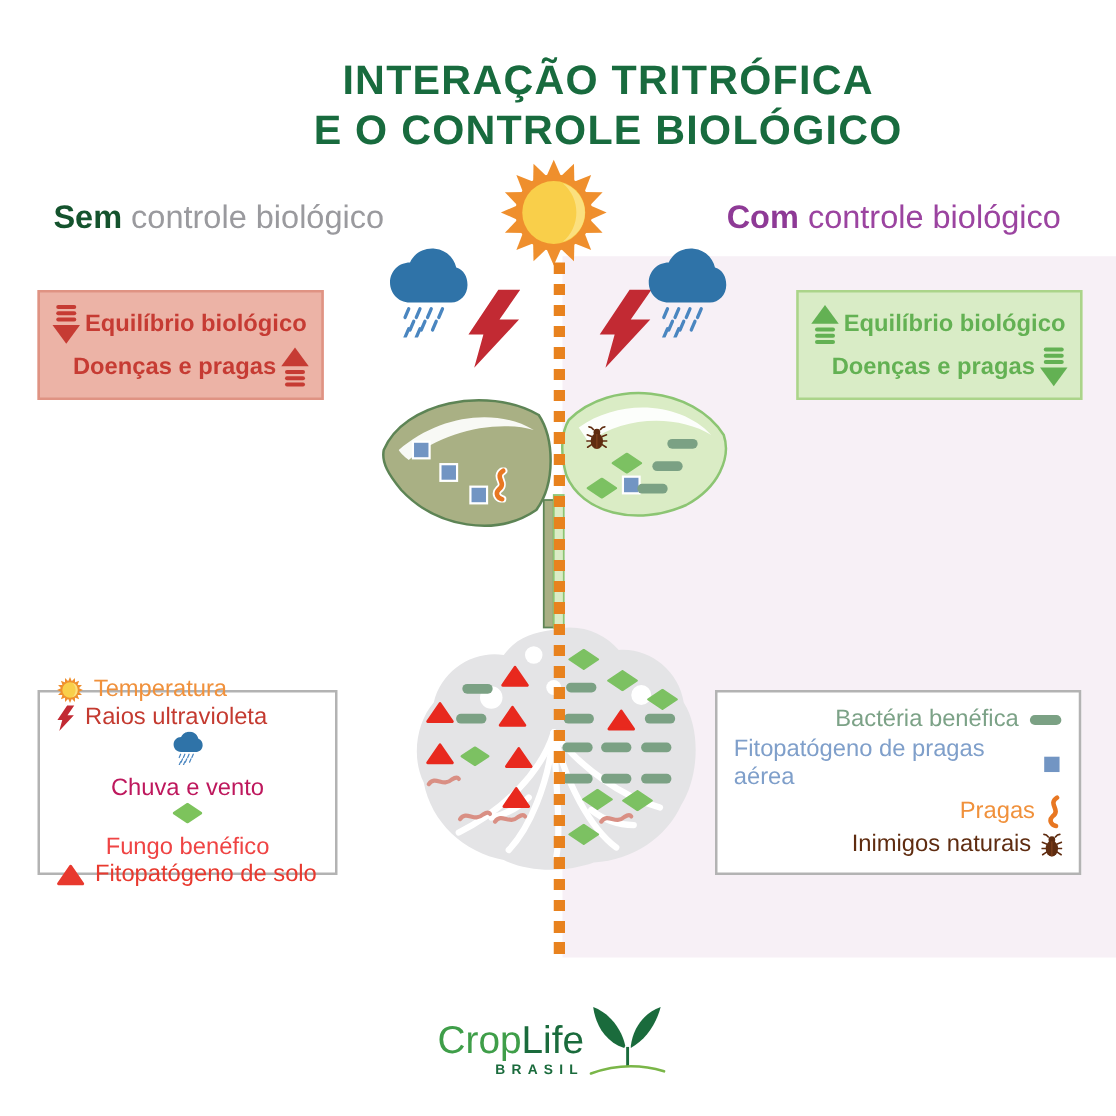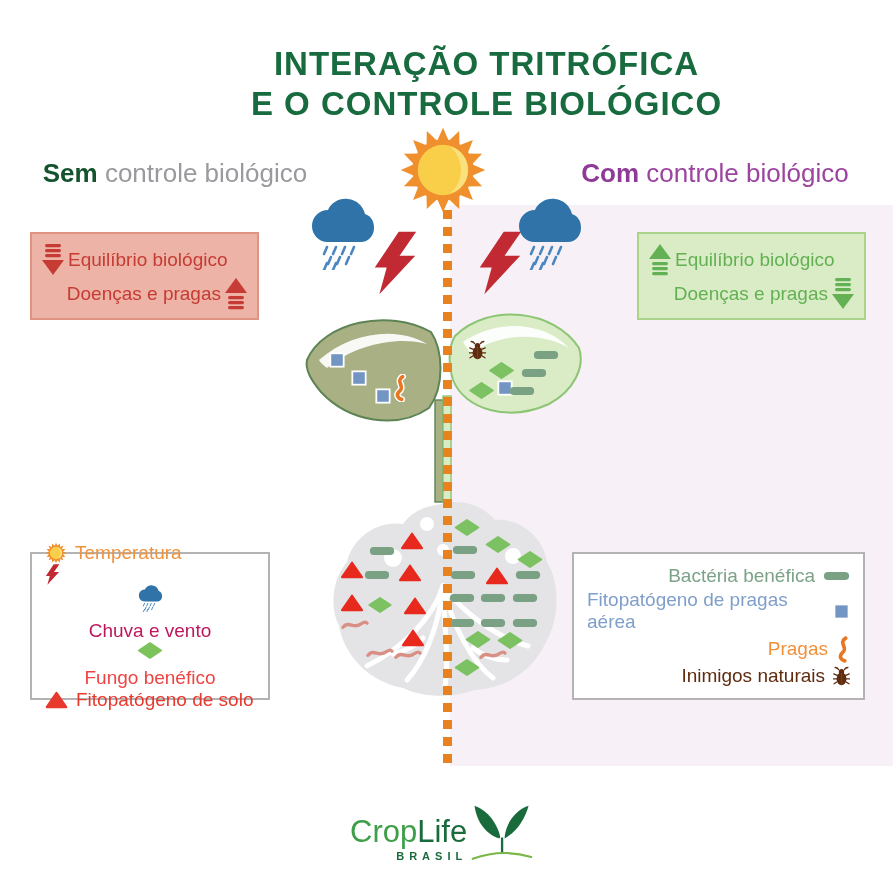--- a/index.html
+++ b/index.html
@@ -15,21 +15,21 @@
   .hdr { position:absolute; top:158px; font-size:26px; font-weight:normal; }
   .hdr-left  { left:15px;  width:320px; text-align:center; color:#9a9a9e; }
   .hdr-left .emph  { font-weight:bold; color:#14532d; }
   .hdr-right { left:555px; width:320px; text-align:center; color:#9b44a0; }
   .hdr-right .emph { font-weight:bold; color:#8e3a96; }
 
   .bal-box { position:absolute; top:232px; width:229px; height:88px; padding:9px 8px;
              display:flex; flex-direction:column; justify-content:space-between; }
   .bal-left  { left:30px;  background:#ecb3a6; border:2px solid #df9383; }
   .bal-right { left:637px; background:#d9ecc6; border:2px solid #abd48a; }
-  .bal-row { display:flex; align-items:center; gap:2px; font-weight:normal; font-size:19px; }
+  .bal-row { display:flex; align-items:center; gap:2px; font-weight:bold; font-size:19px; }
   .bal-left  .bal-row { color:#c63b33; }
   .bal-right .bal-row { color:#63b153; }
   .row-end { justify-content:flex-end; }
   .trend { flex:0 0 auto; }
 
   .sun-big { position:absolute; left:398px; top:125px; width:90px; height:90px; }
   .weather { position:absolute; }
   .cloud-l { left:311px; top:198px; width:64px; height:72px; }
   .bolt-l  { left:372px; top:230px; width:46px; height:66px; color:#c22a33; }
   .bolt-r  { left:477px; top:230px; width:46px; height:66px; color:#c22a33; }
@@ -319,20 +319,21 @@
           </svg>
         </span>
       <span>Temperatura</span>
     </div>
     <div class="lrow c-uv">
       <span class="licon" style="color:#c22a33">
         <svg width="15" height="21">
             <use href="#sym-bolt" width="15" height="21"></use>
           </svg>
         </span>
+      <span>Raios ultravioleta</span>
     </div>
     <div class="lrow c-rain">
       <span class="licon">
         <svg width="25" height="27">
             <use href="#sym-cloud" width="25" height="27"></use>
           </svg>
         </span>
       <span>Chuva e vento</span>
     </div>
     <div class="lrow c-fungo">

